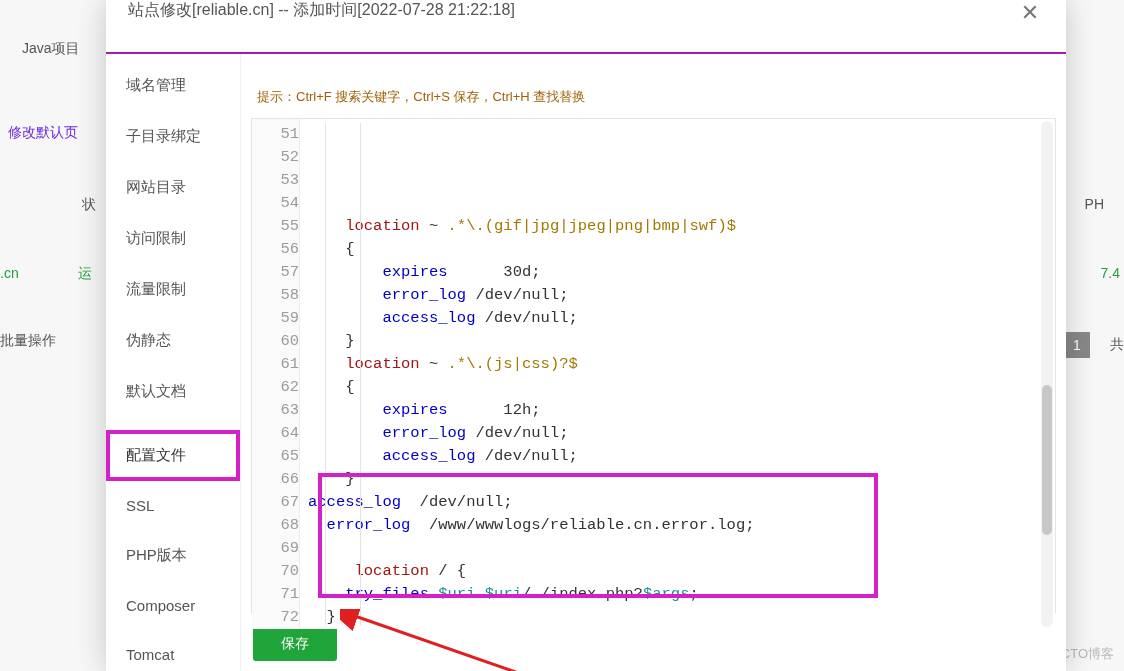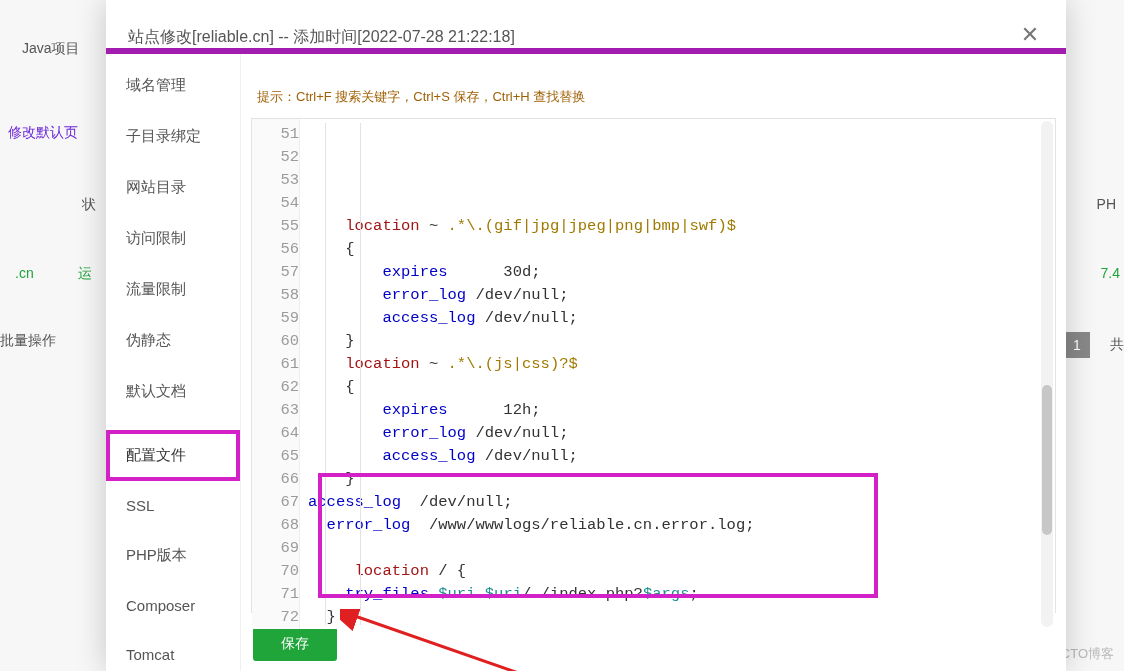--- a/index.html
+++ b/index.html
@@ -11,47 +11,47 @@
     background: #f7f7f7;
     width: 1124px;
     height: 671px;
     overflow: hidden;
     position: relative;
   }
   
   .bg-col-tab  { position:absolute; top:40px; left:22px; color:#555; }
   .bg-row1-btn { position:absolute; top:124px; left:8px; color:#6d28d9; }
   .bg-row2-status-lbl { position:absolute; top:196px; left:82px; color:#555;}
-  .bg-row3-cn  { position:absolute; top:265px; left:15px; color:#20a53a;}
+  .bg-row3-cn  { position:absolute; top:265px; left:0px; color:#20a53a;}
   .bg-row3-run { position:absolute; top:265px; left:78px; color:#20a53a;}
   .bg-row4-bulk{ position:absolute; top:332px; left:0px; color:#555;}
-  .bg-right-ph { position:absolute; top:196px; right:8px; color:#555;}
+  .bg-right-ph { position:absolute; top:196px; right:20px; color:#555;}
   .bg-right-74 { position:absolute; top:265px; right:4px; color:#20a53a;}
   .bg-right-pg { position:absolute; top:332px; right:34px; width:26px; height:26px; background:#888; color:#fff; text-align:center; line-height:26px;}
   .bg-right-total{position:absolute; top:336px; right:0; color:#555;}
   .watermark   { position:absolute; bottom:8px; right:10px; color:#b8b8b8; font-size:13px;}
 
   
   .modal {
     position: absolute;
     top: 0;
     left: 106px;
     width: 960px;
     height: 671px;
     background: #fff;
     box-shadow: 0 0 30px rgba(0,0,0,.2);
     display: flex;
     flex-direction: column;
   }
   .modal-header {
     height: 54px;
     display: flex;
-    align-items: flex-end;
+    align-items: flex-start;
     padding: 0 22px;
-    border-bottom: 6px solid #a21caf;
+    border-bottom: 2px solid #a21caf;
     color: #555;
     font-size: 16px;
   }
   .modal-close {
     margin-left: auto;
     font-size: 22px;
     font-weight: 300;
     color: #777;
     cursor: pointer;
     width: 28px; text-align: center;

